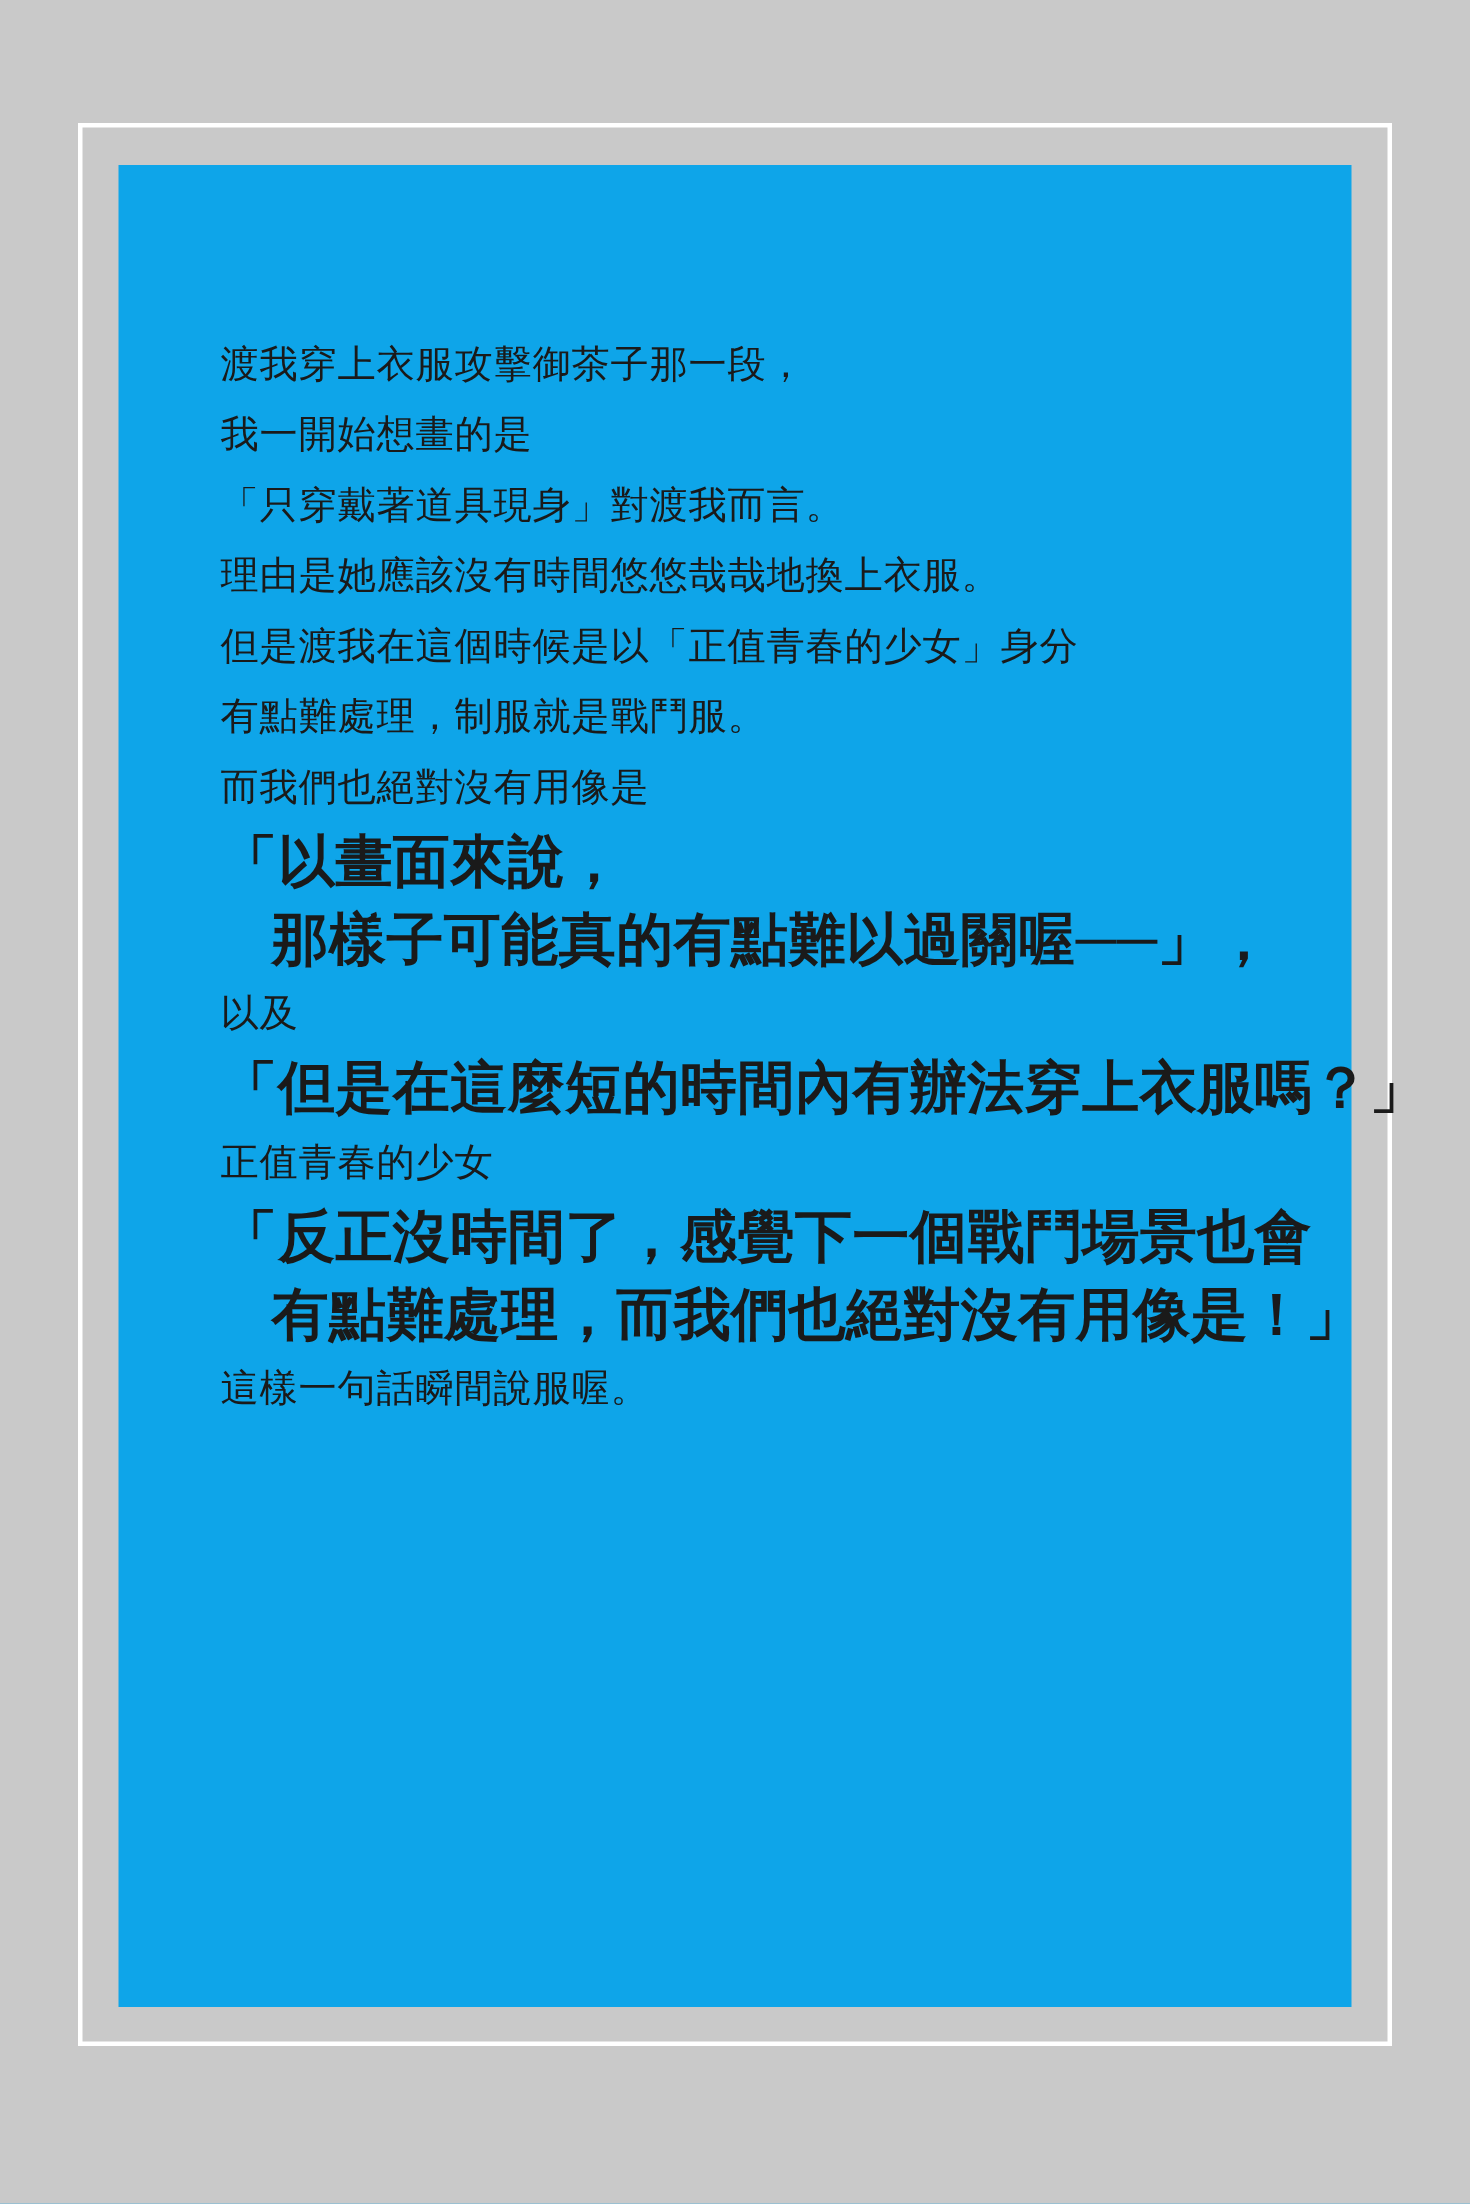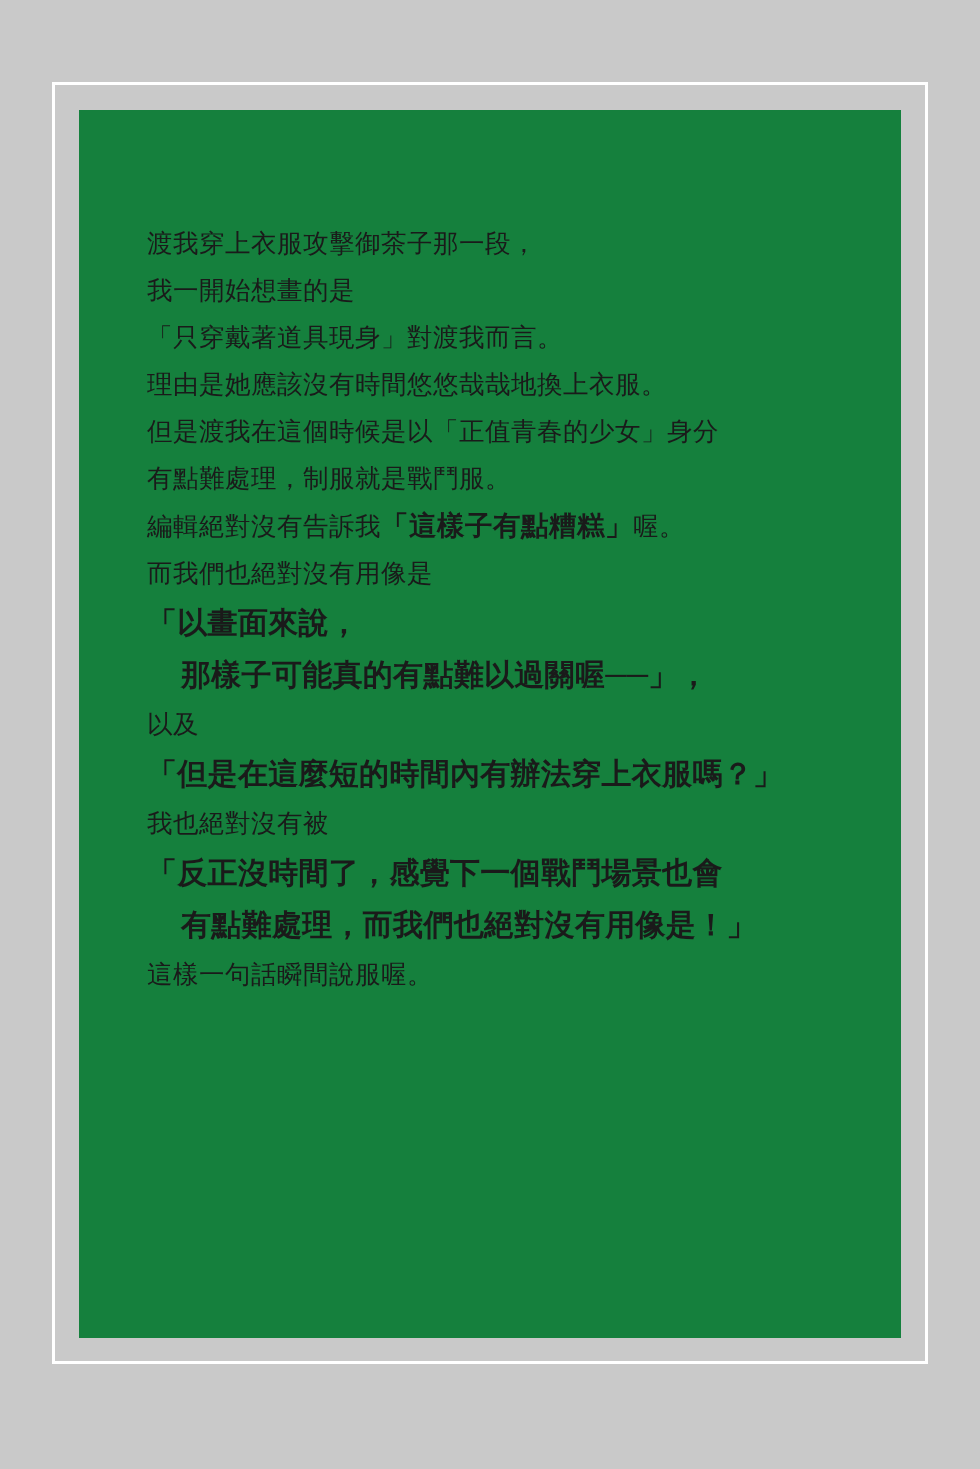--- a/index.html
+++ b/index.html
@@ -31,21 +31,21 @@
     border: 3px solid #ffffff;
     box-sizing: border-box;
   }
   
   .paper {
     position: absolute;
     left: 79px;
     top: 110px;
     width: 822px;
     height: 1228px;
-    background: #15803d;
+    background: #0ea5e9;
     box-sizing: border-box;
   }
   .content {
     position: absolute;
     left: 68px;
     top: 110px;
     width: 700px;
   }
   .line {
     color: #1a1a1a;
@@ -56,21 +56,21 @@
   }
   .line.normal {
     font-weight: 400;
   }
   .line.mixed .b {
     font-weight: 700;
     font-size: 27.5px;
   }
   .line.big {
     font-weight: 700;
-    font-size: 30px;
+    font-size: 38px;
     line-height: 52px;
     letter-spacing: 0.3px;
   }
   .line.big.indent {
     padding-left: 34px;
   }
 </style>
 </head>
 <body>
 
@@ -82,32 +82,31 @@
 
     <div class="content">
 
       <div class="line normal">渡我穿上衣服攻擊御茶子那一段，</div>
       <div class="line normal">我一開始想畫的是</div>
       <div class="line normal">「只穿戴著道具現身」對渡我而言。</div>
       <div class="line normal">理由是她應該沒有時間悠悠哉哉地換上衣服。</div>
       <div class="line normal">但是渡我在這個時候是以「正值青春的少女」身分</div>
       <div class="line normal">有點難處理，制服就是戰鬥服。</div>
 
-      <div class="line mixed"><span>編輯絕對沒有告訴我</span><span class="b">「這樣子有點糟糕」</span><span>喔。</span></div>
 
       <div class="line normal">而我們也絕對沒有用像是</div>
 
       <div class="line big">「以畫面來說，</div>
       <div class="line big indent">那樣子可能真的有點難以過關喔──」，</div>
 
       <div class="line normal">以及</div>
 
       <div class="line big">「但是在這麼短的時間內有辦法穿上衣服嗎？」</div>
 
-      <div class="line normal">我也絕對沒有被</div>
+      <div class="line normal">正值青春的少女</div>
 
       <div class="line big">「反正沒時間了，感覺下一個戰鬥場景也會</div>
       <div class="line big indent">有點難處理，而我們也絕對沒有用像是！」</div>
 
       <div class="line normal">這樣一句話瞬間說服喔。</div>
 
     </div>
   </div>
 </div>
 

